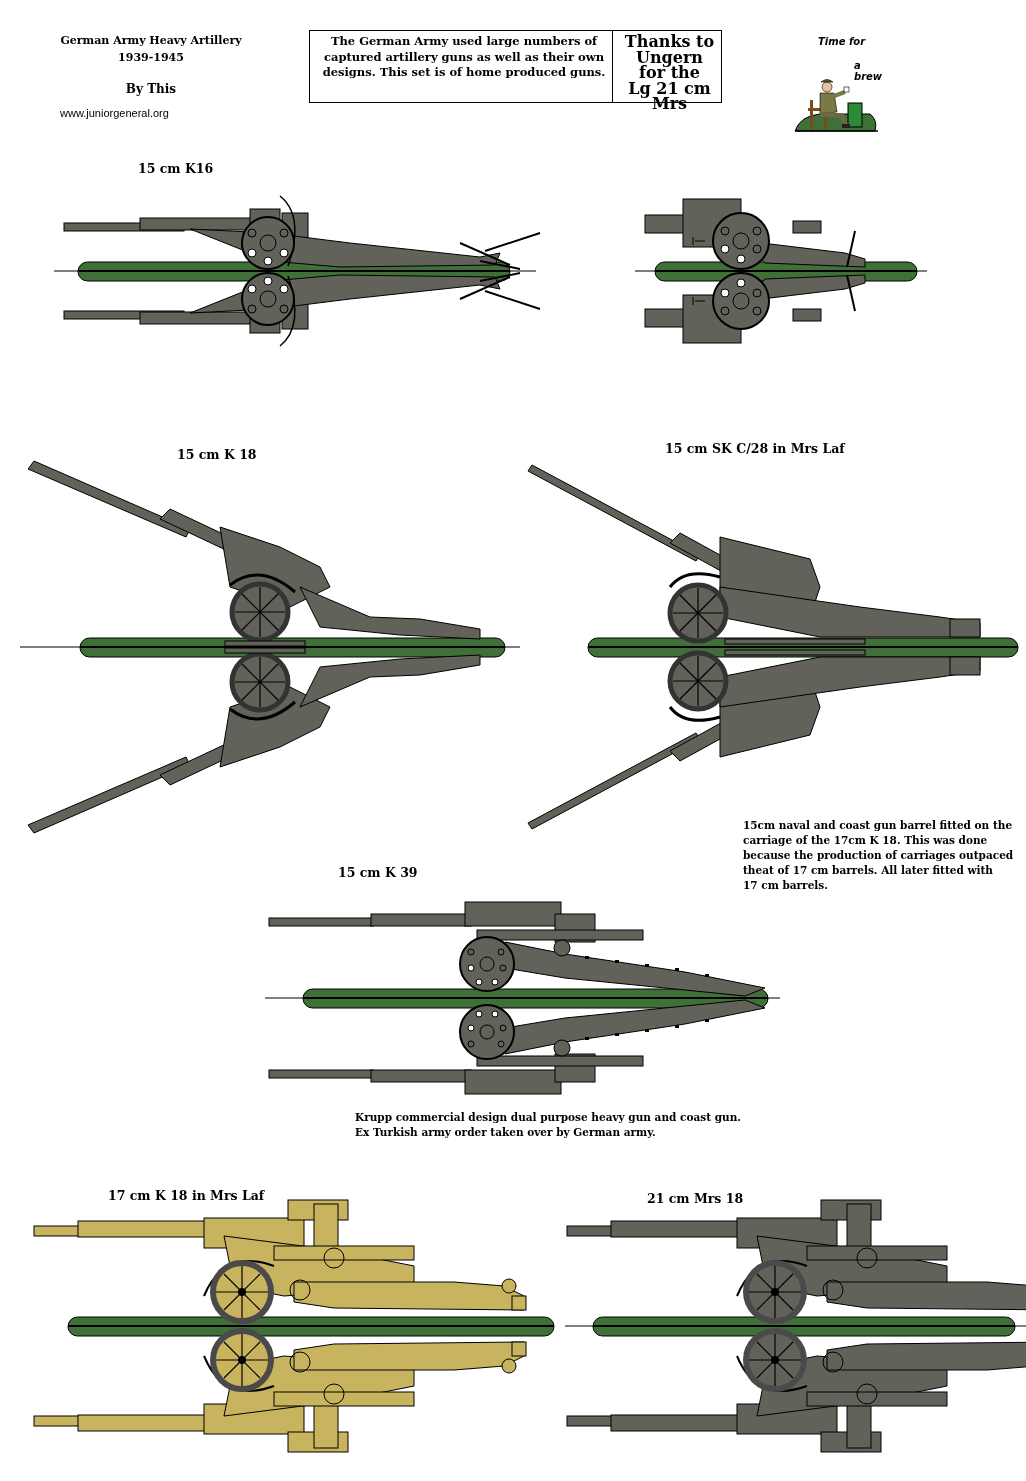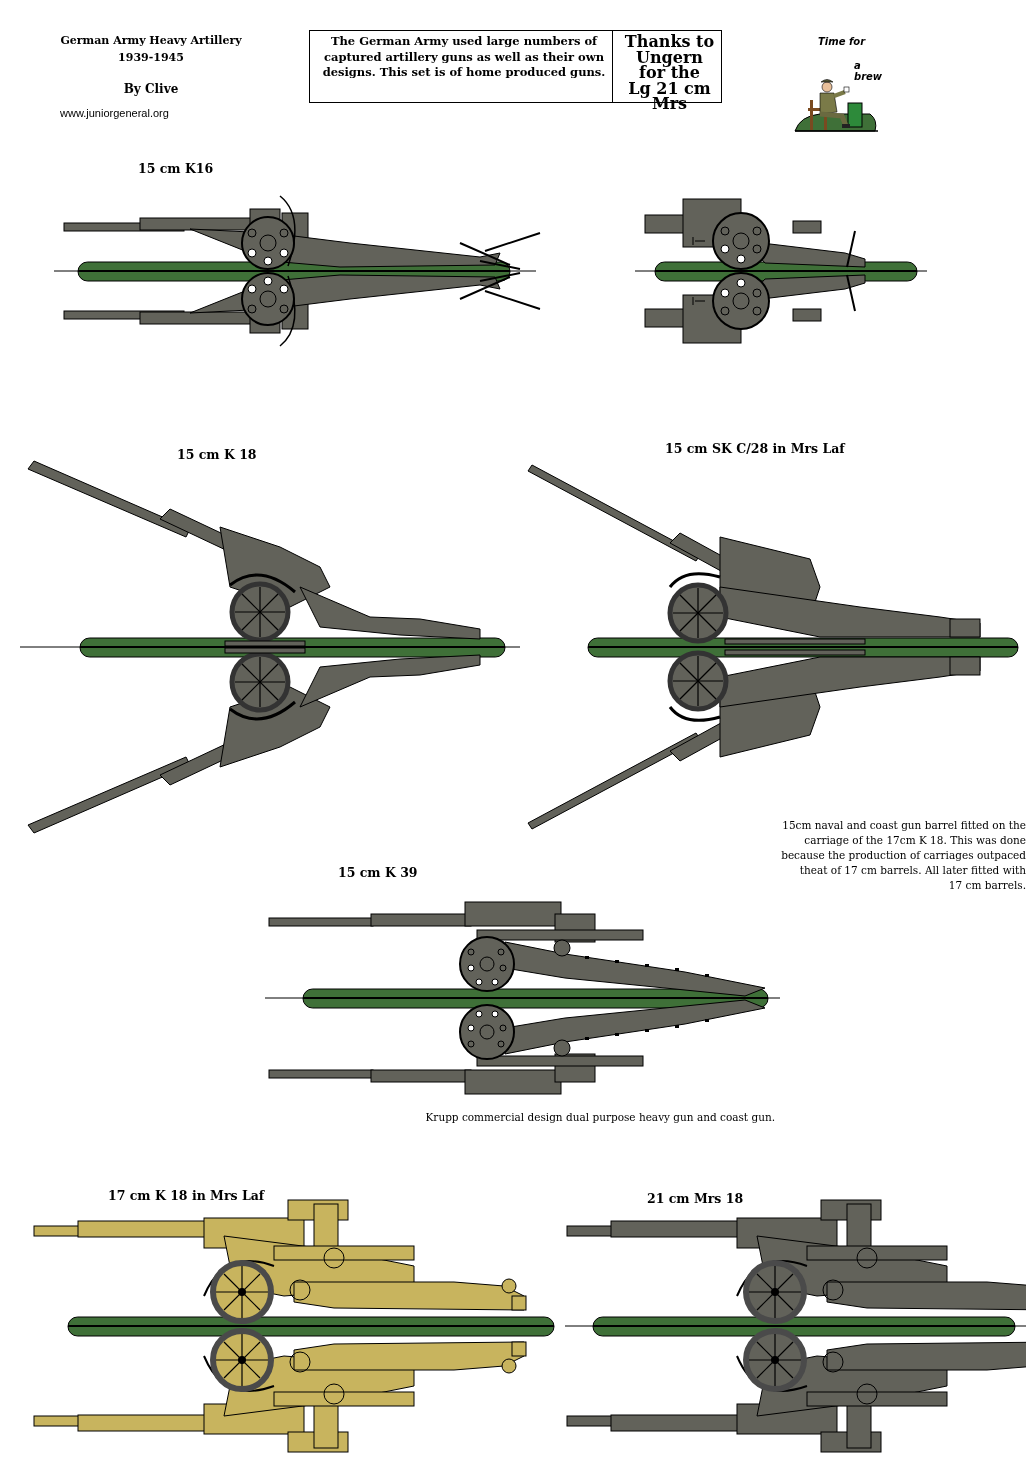--- a/index.html
+++ b/index.html
@@ -7,31 +7,31 @@
   .abs{position:absolute;}
   .title{left:20px;top:32px;width:262px;text-align:center;font-weight:bold;font-size:11px;line-height:17px;}
   .byline{left:20px;top:82px;width:262px;text-align:center;font-weight:bold;font-size:12px;}
   .site{left:60px;top:107px;width:180px;text-align:left;font-family:"Liberation Sans","DejaVu Sans",sans-serif;font-size:11px;}
   .infobox{left:309px;top:30px;width:413px;height:73px;border:1.5px solid #000;display:flex;box-sizing:border-box;text-align:center;}
   .infobox .intro{width:303px;border-right:1.5px solid #000;padding:3px 6px 0 12px;font-weight:bold;font-size:11.5px;line-height:15.5px;box-sizing:border-box;}
   .infobox .thanks{flex:1;padding:3px 4px 0 9px;font-weight:bold;font-size:16px;line-height:15.5px;}
   .brew{left:790px;top:30px;width:96px;height:104px;}
   .brew-text{font-family:"DejaVu Sans",sans-serif;font-style:italic;font-weight:bold;font-size:10px;position:absolute;}
   .caption{font-weight:bold;font-size:12.5px;white-space:nowrap;}
-  .note{font-weight:normal;font-size:10.5px;line-height:15px;text-align:right;}
+  .note{font-weight:bold;font-size:10.5px;line-height:15px;}
   svg{position:absolute;overflow:visible;}
 </style>
 </head>
 <body>
 
 <div class="abs title">
   <div>German Army Heavy Artillery</div>
   <div>1939-1945</div>
 </div>
-<div class="abs byline">By Clive</div>
+<div class="abs byline">By This</div>
 <div class="abs site">www.juniorgeneral.org</div>
 
 <div class="abs infobox">
   <div class="intro">The German Army used large numbers of captured artillery guns as well as their own designs. This set is of home produced guns.</div>
   <div class="thanks">
     <div>Thanks to</div>
     <div>Ungern</div>
     <div>for the</div>
     <div>Lg 21 cm Mrs</div>
   </div>
@@ -241,20 +241,21 @@
   <line x1="38" y1="118" x2="503" y2="118" stroke="#000" stroke-width="2"></line>
   <g style="--c:#62625a" transform="translate(0,118)">
       <use href="#gunK39"></use>
     </g>
   <g style="--c:#62625a" transform="translate(0,118) scale(1,-1)">
       <use href="#gunK39"></use>
     </g>
 </svg>
 <div class="abs note" style="left:355px;top:1110px;width:420px;">
   <div>Krupp commercial design dual purpose heavy gun and coast gun.</div>
+  <div>Ex Turkish army order taken over by German army.</div>
 </div>
 
 <div class="abs caption" style="left:108px;top:1188px;">17 cm K 18 in Mrs Laf</div>
 <svg style="left:30px;top:1210px" width="520" height="230">
   <line x1="40" y1="116" x2="70" y2="116" stroke="#000"></line>
   <rect x="38" y="107" width="486" height="19" rx="9.5" fill="#3f7038" stroke="#000"></rect>
   <line x1="38" y1="116" x2="524" y2="116" stroke="#000" stroke-width="2"></line>
   <g style="--c:#c8b45e" transform="translate(4,116)">
       <use href="#gunMrs"></use>
     </g>

